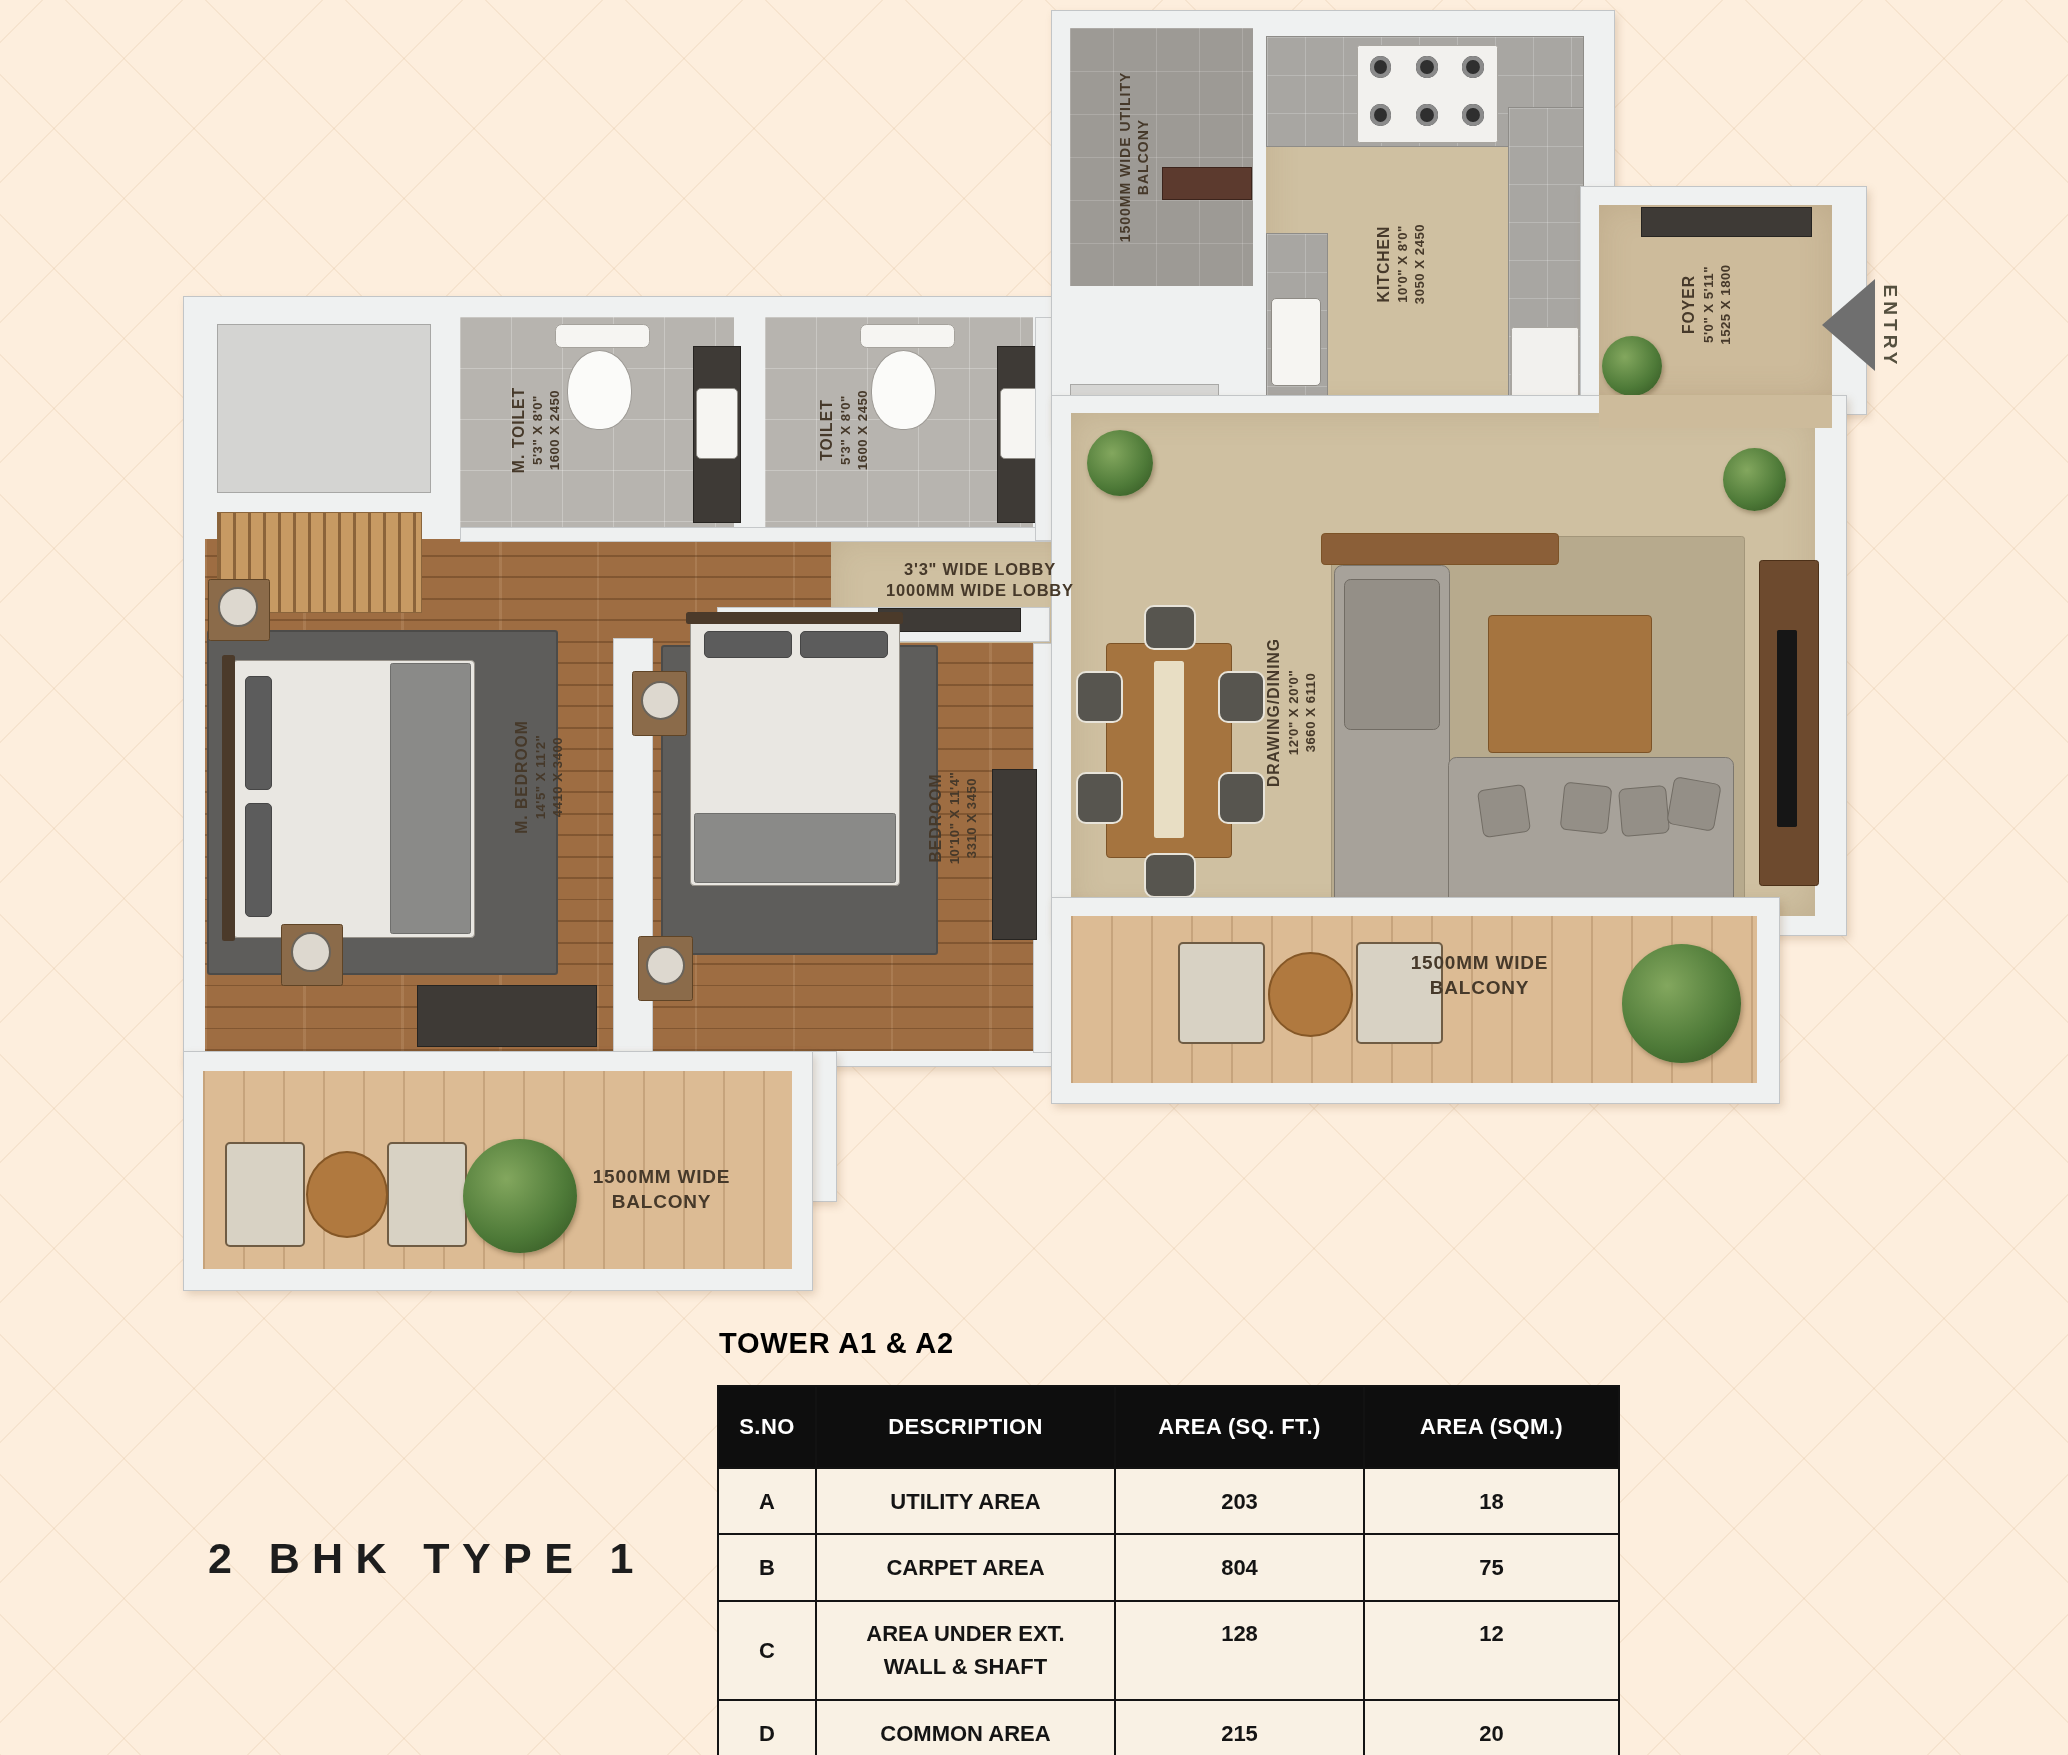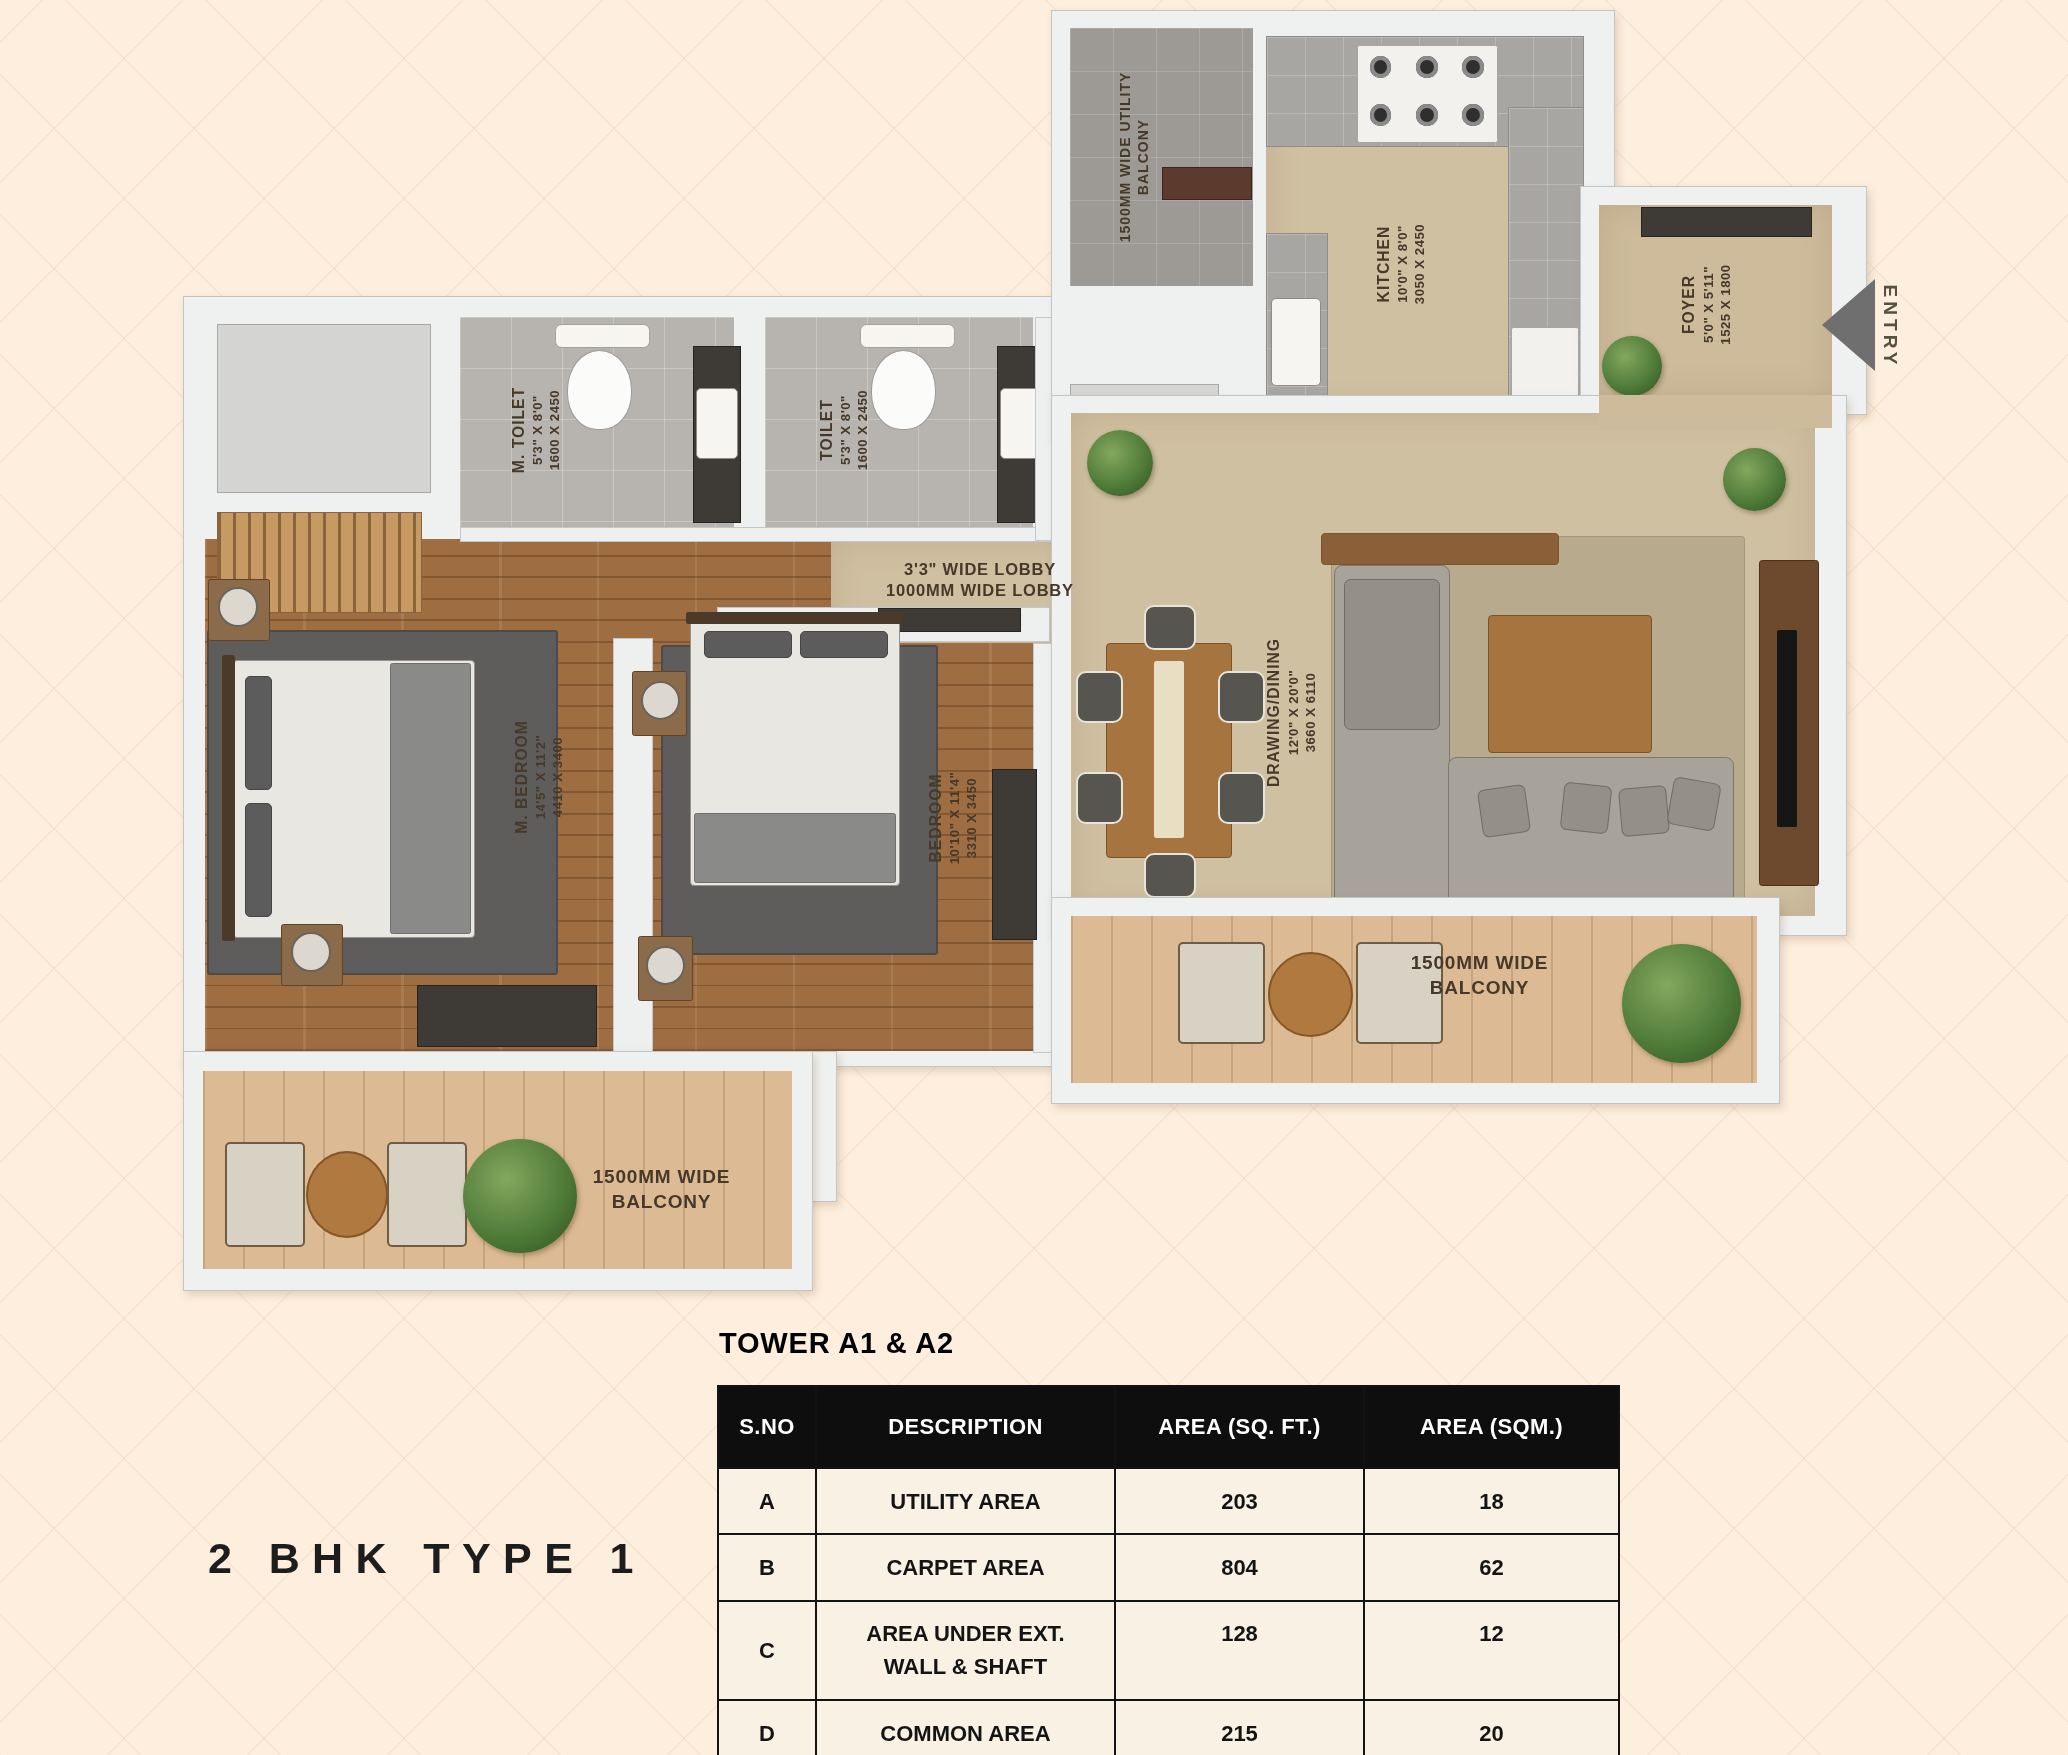--- a/index.html
+++ b/index.html
@@ -319,21 +319,21 @@
         <tr>
           <td>A</td>
           <td>UTILITY AREA</td>
           <td>203</td>
           <td>18</td>
         </tr>
         <tr>
           <td>B</td>
           <td>CARPET AREA</td>
           <td>804</td>
-          <td>62</td>
+          <td>75</td>
         </tr>
         <tr>
           <td>C</td>
           <td style="padding:15.7px 23px;margin-top:44px;">AREA UNDER EXT. WALL &amp; SHAFT</td>
           <td style="vertical-align:top;">128</td>
           <td style="vertical-align:top;">12</td>
         </tr>
         <tr>
           <td>D</td>
           <td>COMMON AREA</td>

